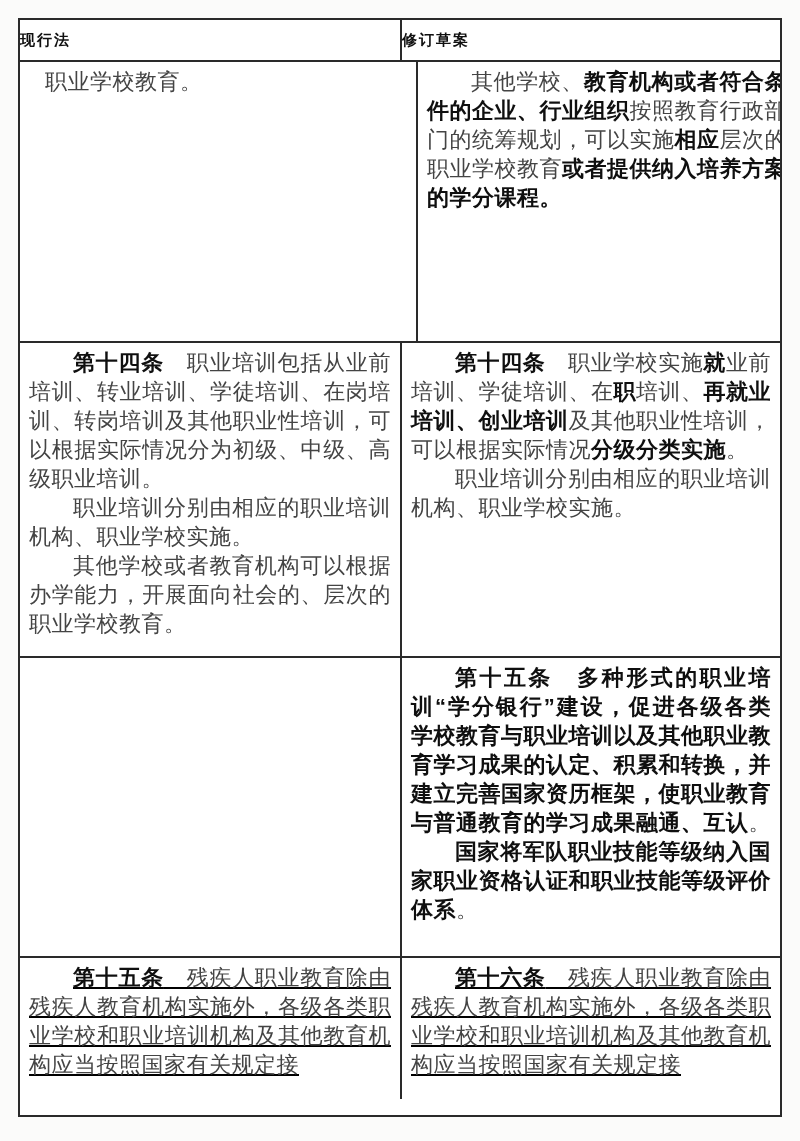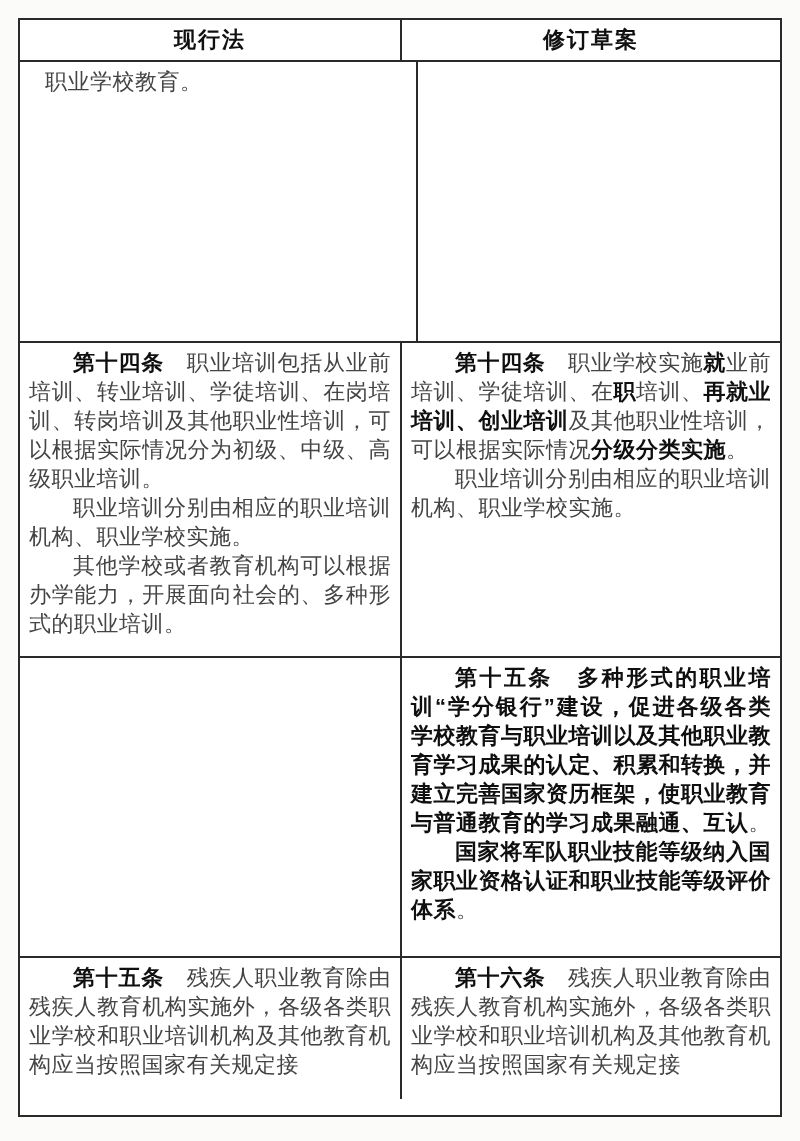--- a/index.html
+++ b/index.html
@@ -20,31 +20,31 @@
     display: grid;
     grid-template-columns: 382px 378px;
     border-bottom: 2px solid #2a2a2a;
     overflow: hidden;
   }
   .trow:last-child { border-bottom: none; }
   .hrow  { height: 42px; }
   .row-0 { height: 281px; padding-left: 16px; }
   .row-1 { height: 315px; }
   .row-2 { height: 300px; }
-  .row-3 { height: 141px; }
+  .row-3 { height: 141px; text-decoration: underline; }
   .cell {
     overflow: hidden;
     padding: 5px 9px 0 9px;
   }
   .cell.side-left { border-right: 2px solid #2a2a2a; }
   .hcell {
-    display: flex; align-items: center; justify-content: center;
+    display: flex; align-items: center; justify-content: flex-start;
     font-family: "Liberation Sans", "DejaVu Sans", sans-serif;
     font-weight: 700;
-    font-size: 22px;
+    font-size: 15px;
     color: #101010;
     letter-spacing: 2px;
     padding: 0;
   }
   .para {
     font-size: 22px;
     line-height: 29px;
     text-align: justify;
     color: #444444;
     letter-spacing: 0.5px;
@@ -68,27 +68,28 @@
     <div class="cell hcell">
       <span>修订草案</span>
     </div>
   </div>
   <div id="rows">
       <div class="trow row-0">
         <div class="cell side-left">
           <p class="para"><span class="seg">职业学校教育。</span></p>
         </div>
         <div class="cell side-right">
+          <p class="para indent"><span class="seg">其他学校、</span><span class="seg bold">教育机构或者符合条件的企业、行业组织</span><span class="seg">按照教育行政部门的统筹规划，可以实施</span><span class="seg bold">相应</span><span class="seg">层次的职业学校教育</span><span class="seg bold">或者提供纳入培养方案的学分课程。</span></p>
         </div>
       </div>
       <div class="trow row-1">
         <div class="cell side-left">
           <p class="para indent"><span class="seg bold">第十四条</span><span class="seg">　职业培训包括从业前培训、转业培训、学徒培训、在岗培训、转岗培训及其他职业性培训，可以根据实际情况分为初级、中级、高级职业培训。</span></p>
           <p class="para indent"><span class="seg">职业培训分别由相应的职业培训机构、职业学校实施。</span></p>
-          <p class="para indent"><span class="seg">其他学校或者教育机构可以根据办学能力，开展面向社会的、多种形式的职业培训。</span></p>
+          <p class="para indent"><span class="seg">其他学校或者教育机构可以根据办学能力，开展面向社会的、层次的职业学校教育。</span></p>
         </div>
         <div class="cell side-right">
           <p class="para indent"><span class="seg bold">第十四条</span><span class="seg">　职业学校实施</span><span class="seg bold">就</span><span class="seg">业前培训、学徒培训、在</span><span class="seg bold">职</span><span class="seg">培训、</span><span class="seg bold">再就业培训、创业培训</span><span class="seg">及其他职业性培训，可以根据实际情况</span><span class="seg bold">分级分类实施</span><span class="seg">。</span></p>
           <p class="para indent"><span class="seg">职业培训分别由相应的职业培训机构、职业学校实施。</span></p>
         </div>
       </div>
       <div class="trow row-2">
         <div class="cell side-left"></div>
         <div class="cell side-right">
           <p class="para indent"><span class="seg bold">第十五条</span><span class="seg bold">　多种形式的职业培训“学分银行”建设，促进各级各类学校教育与职业培训以及其他职业教育学习成果的认定、积累和转换，并建立完善国家资历框架，使职业教育与普通教育的学习成果融通、互认</span><span class="seg">。</span></p>

